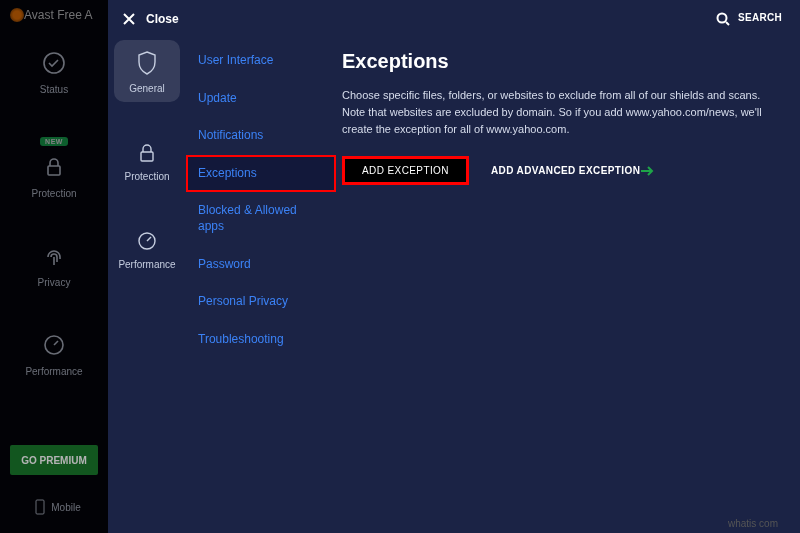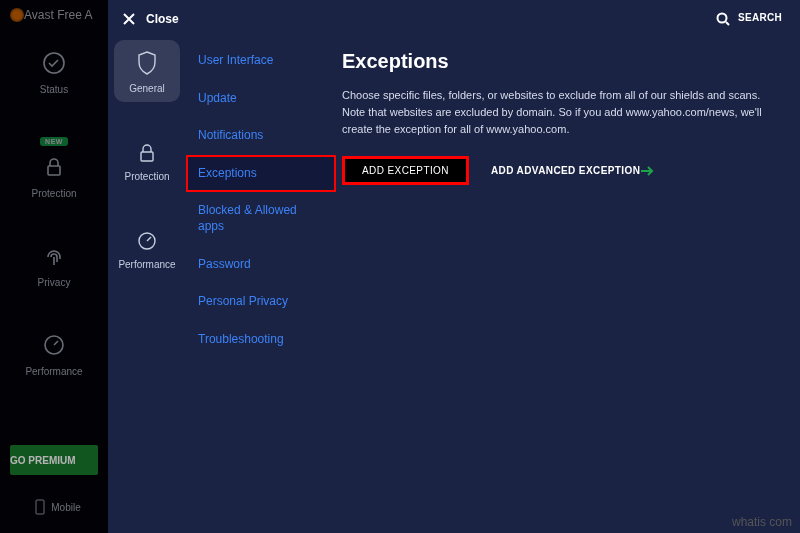--- a/index.html
+++ b/index.html
@@ -8,21 +8,21 @@
   
   .dim{position:absolute;top:0;left:0;width:108px;height:533px;background:#05060e;z-index:1}
   .dim::after{content:"";position:absolute;inset:0;background:rgba(0,0,0,.55)}
   .dim-hdr{display:flex;align-items:center;padding:8px 10px;color:#ccc;font-size:12px;position:relative;z-index:2;opacity:.55}
   .logo{width:14px;height:14px;border-radius:50%;background:radial-gradient(circle,#ff7b00 40%,#5a2d00 100%)}
   .dim-nav{display:flex;flex-direction:column;align-items:center;gap:42px;margin-top:18px;position:relative;z-index:2;opacity:.5}
   .dim-item{display:flex;flex-direction:column;align-items:center;gap:6px;color:#cfd6e4;font-size:10px}
   .dim-ico{width:30px;height:30px;display:flex;align-items:center;justify-content:center}
   .dim-ico svg{stroke:#cfd6e4;fill:none;stroke-width:1.6}
   .new-badge{background:#19b955;color:#fff;font-size:7px;font-weight:700;padding:1px 5px;border-radius:3px;letter-spacing:.5px}
-  .go-prem{position:absolute;bottom:58px;left:10px;width:88px;height:30px;background:#1a7a2a;color:#fff;font-size:10px;font-weight:600;display:flex;align-items:center;border-radius:2px;z-index:2;opacity:.7}
+  .go-prem{position:absolute;bottom:58px;left:10px;width:88px;height:30px;background:#1a7a2a;color:#fff;font-size:10px;font-weight:600;display:flex;align-items:center;justify-content:center;border-radius:2px;z-index:2;opacity:.7}
   .mobile{position:absolute;bottom:18px;left:4px;width:108px;display:flex;align-items:center;justify-content:center;gap:6px;color:#cfd6e4;font-size:10px;z-index:2;opacity:.5}
   
   .panel{flex:1;margin-left:108px;background:#1b2345;position:relative;color:#fff}
   .top{display:flex;align-items:center;justify-content:space-between;padding:12px 18px 8px 14px}
   .close{display:flex;align-items:flex-end;gap:10px;font-size:12px;font-weight:600;cursor:pointer}
   .close svg{stroke:#fff;stroke-width:2}
   .search{display:flex;align-items:flex-start;gap:8px;font-size:10px;font-weight:700;letter-spacing:.3px;cursor:pointer}
   .search svg{stroke:#fff;stroke-width:2;fill:none}
   
   .body{display:flex;height:calc(100% - 44px)}
@@ -36,21 +36,21 @@
   .sub.sel{background:#12183a;border:2px solid #ff0000;padding:9px 10px}
   
   .content{flex:1;padding:16px 28px 0 6px}
   .title{font-size:20px;font-weight:700;margin-bottom:14px}
   .desc{font-size:11px;line-height:1.55;color:#d7ddec;margin-bottom:18px;max-width:430px}
   .actions{display:flex;align-items:center;gap:22px}
   .btn-prim{background:#000000;color:#fff;font-size:10px;font-weight:400;letter-spacing:.4px;padding:6px 17px;border:3px solid #ff0000;cursor:pointer}
   .btn-adv{color:#fff;font-size:10px;font-weight:700;letter-spacing:.4px;display:flex;align-items:center;gap:0;cursor:pointer}
   .btn-adv svg{stroke:#1ea448;stroke-width:2;fill:none}
   
-  .wm{position:absolute;bottom:4px;right:8px;font-size:12px;color:#555;z-index:5}
+  .wm{position:absolute;bottom:4px;right:22px;font-size:10px;color:#555;z-index:5}
 </style>
 </head>
 <body>
 
 <div class="app">
   <div class="dim">
     <div class="dim-hdr">
       <div class="logo"></div>
       <span>Avast Free A</span>
     </div>

